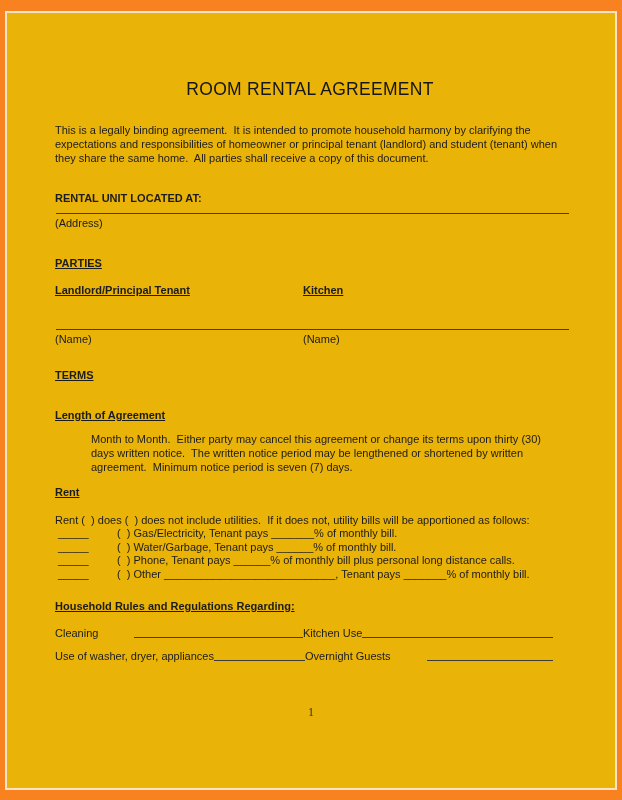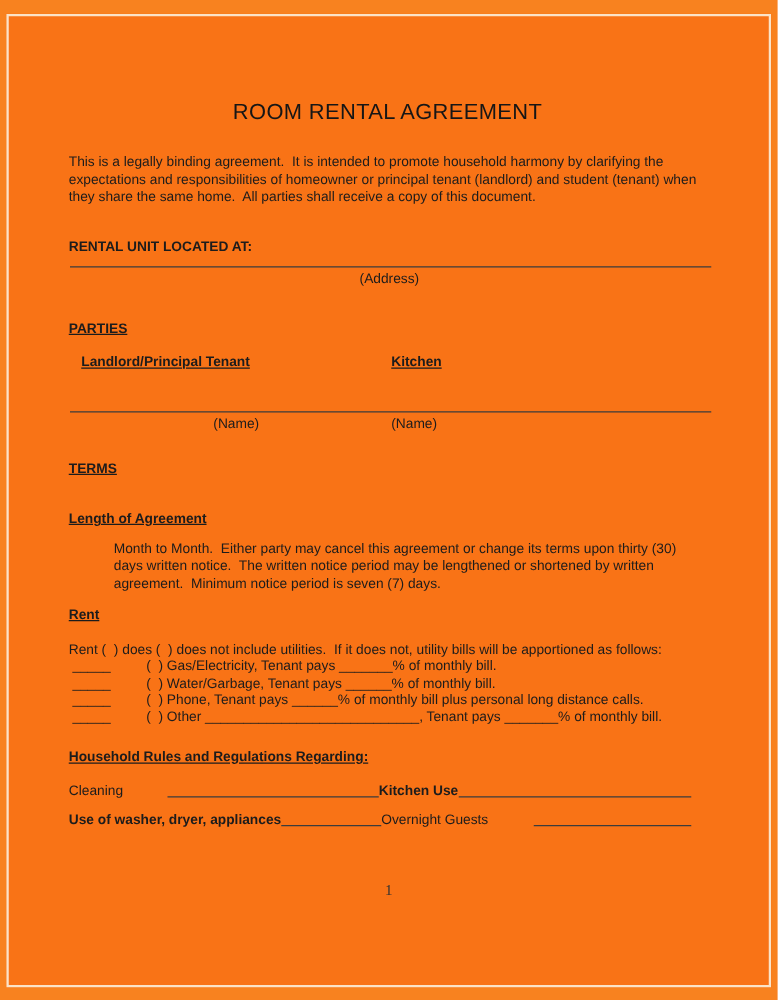--- a/index.html
+++ b/index.html
@@ -7,21 +7,21 @@
     padding: 0;
     background: #ffffff;
   }
   .frame {
     width: 622px;
     height: 800px;
     box-sizing: border-box;
     border-style: solid;
     border-color: #f8821f;
     border-width: 11px 5px 10px 5px;
-    background: #f97316;
+    background: #eab308;
     overflow: hidden;
   }
   .page {
     width: 100%;
     height: 100%;
     box-sizing: border-box;
     padding: 0 49px 0 47px;
     position: relative;
     font-family: "Liberation Sans", sans-serif;
     font-size: 11px;
@@ -48,23 +48,23 @@
   .h-bold { font-weight: 700; }
   .h-ul { font-weight: 700; text-decoration: underline; }
   .rental-heading { margin: 27px 0 0 3px; line-height: 13px; }
   .writeline {
     border-top: 1px solid #3c3c3c;
     height: 0;
     width: 513px;
     margin: 8px 0 0 4px;
   }
   .writeline.name { margin-top: 32px; }
-  .sub-label { margin: 3px 0 0 3px; line-height: 13px; text-align: center; }
+  .sub-label { margin: 3px 0 0 3px; line-height: 13px; }
   .parties-heading { margin: 27px 0 0 3px; line-height: 13px; }
-  .two-col { display: flex; margin-left: 13px; line-height: 13px; }
+  .two-col { display: flex; margin-left: 3px; line-height: 13px; }
   .two-col .col-left { width: 248px; }
   .two-col.headers { margin-top: 14px; }
   .terms-heading { margin: 23px 0 0 3px; line-height: 13px; }
   .length-heading { margin: 27px 0 0 3px; line-height: 13px; }
   .indent-para {
     margin: 10px 0 0 39px;
     width: 460px;
     line-height: 14px;
   }
   .rent-heading { margin: 12px 0 0 3px; line-height: 13px; }
@@ -80,21 +80,21 @@
   .household-heading { margin: 19px 0 0 3px; line-height: 13px; }
   .rule-row {
     display: flex;
     margin: 13px 0 0 3px;
     width: 498px;
     line-height: 14px;
   }
   .rule-row + .rule-row { margin-top: 9px; }
   .rule-cell { display: flex; }
   .rule-cell.left { width: 248px; gap: 36px; }
-  .rule-cell.right { flex: 1; font-weight: bold; }
+  .rule-cell.right { flex: 1; }
   .fill {
     flex: 1;
     border-bottom: 1px solid #3c3c3c;
     margin-bottom: 2px;
   }
   .pageno {
     position: absolute;
     left: 0;
     right: 0;
     top: 694px;

